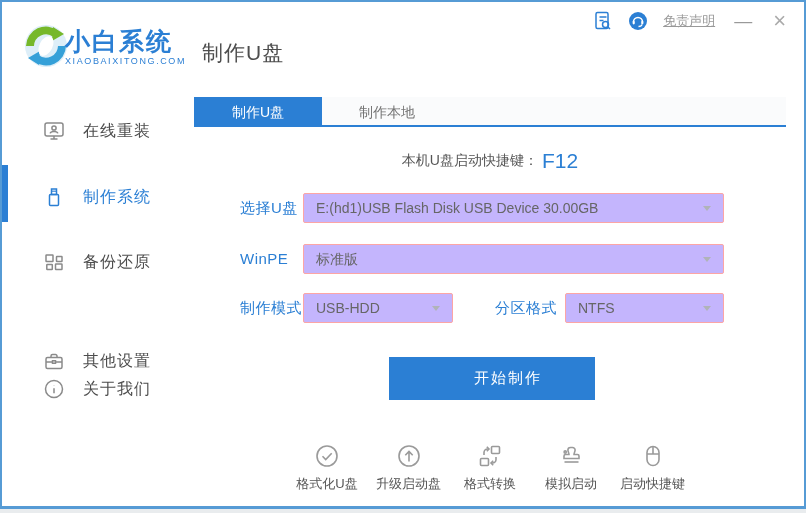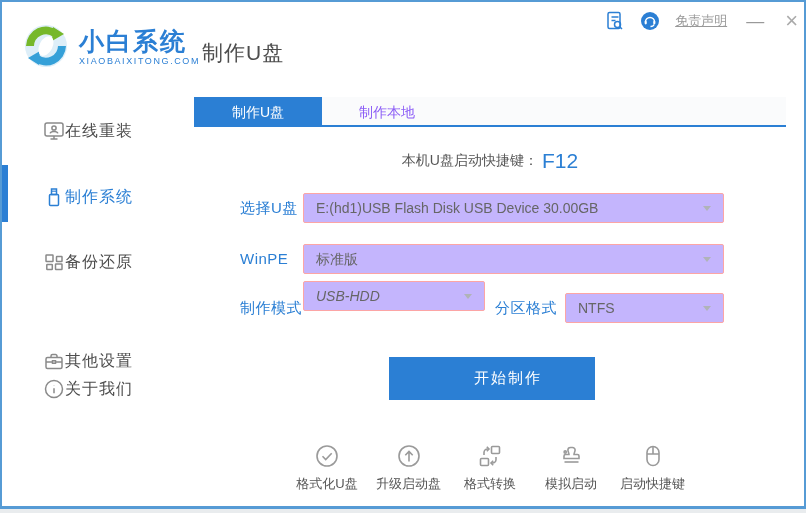--- a/index.html
+++ b/index.html
@@ -11,53 +11,53 @@
     overflow: hidden;
   }
   .window {
     position: absolute; left: 0; top: 0; width: 806px; height: 509px;
     background: #fff;
     border: 2px solid #569bd5;
     border-bottom-width: 3px;
   }
   
   .logo-icon { position: absolute; left: 21px; top: 21px; width: 46px; height: 46px; }
-  .logo-text { position: absolute; left: 77px; top: 26px; color: #2b7fd4; }
+  .logo-text { position: absolute; left: 63px; top: 26px; color: #2b7fd4; }
   .logo-title { font-size: 25px; font-weight: bold; letter-spacing: 2px; line-height: 26px; }
   .logo-sub { font-size: 9px; letter-spacing: 1.6px; margin-top: 2px; font-weight: normal; }
   .page-title { position: absolute; left: 200px; top: 37px; font-size: 21px; color: #4d4d4d; font-weight: 500; letter-spacing: 1px; }
-  .titlebar { position: absolute; top: 6px; right: 4px; display: flex; align-items: center; gap: 15px; height: 26px; }
+  .titlebar { position: absolute; top: 6px; right: 16px; display: flex; align-items: center; gap: 15px; height: 26px; }
   .tb-icon { width: 20px; height: 20px; cursor: pointer; }
   .disclaimer { font-size: 13px; color: #999; text-decoration: underline; cursor: pointer; }
   .win-min { font-size: 18px; color: #999; cursor: pointer; line-height: 18px; padding: 0 4px; }
   .win-close { font-size: 22px; color: #aaa; cursor: pointer; line-height: 18px; padding: 0 2px; font-weight: 300; }
   
-  .side-item { position: absolute; left: 41px; display: flex; align-items: center; height: 24px; cursor: pointer; }
+  .side-item { position: absolute; left: 41px; display: flex; align-items: center; gap: 18px; height: 24px; cursor: pointer; }
   .side-item .lbl { font-size: 16px; color: #4d4d4d; letter-spacing: 1px; }
   .side-item.active .lbl { color: #2b7fd4; }
   .active-bar { position: absolute; left: 0; top: 163px; width: 6px; height: 57px; background: #2b7fd4; }
   .s1 { top: 117px; } .s2 { top: 183px; } .s3 { top: 248px; } .s4 { top: 311px; margin-top: 36px; } .s5 { top: 375px; }
   .icon22 { width: 22px; height: 22px; }
   
   .tabstrip { position: absolute; left: 192px; top: 95px; width: 592px; height: 30px; background: #fafbfc; border-bottom: 2px solid #2b7fd4; }
   .tab { position: absolute; top: 0; height: 30px; line-height: 30px; text-align: center; font-size: 14px; cursor: pointer; }
   .tab.active { left: 0; width: 128px; background: #2b7fd4; color: #fff; }
-  .tab.inactive { left: 128px; width: 130px; color: #8b5cf6; }
+  .tab.inactive { left: 128px; width: 130px; color: #737373; }
   
   .hotkey { position: absolute; left: 192px; top: 147px; width: 592px; text-align: center; }
   .hotkey .lab { font-size: 14px; color: #555; vertical-align: 3px; }
   .hotkey .val { font-size: 21px; color: #2b7fd4; margin-left: 4px; }
   
   .flabel { position: absolute; font-size: 15px; color: #2b7fd4; line-height: 18px; letter-spacing: 0.5px; }
   .dropdown { position: absolute; height: 30px; background: #c4b5fd; border: 1px solid #fca5a5; border-radius: 2px; cursor: pointer; }
   .dropdown .val { position: absolute; left: 12px; top: 0; line-height: 28px; font-size: 14px; color: #666; white-space: nowrap; }
   .caret { position: absolute; right: 12px; top: 12px; width: 0; height: 0; border-left: 4px solid transparent; border-right: 4px solid transparent; border-top: 5px solid #b0b3b8; }
   .l-usb { left: 238px; top: 197px; } .dd-usb { left: 301px; top: 191px; width: 421px; }
   .l-pe  { left: 238px; top: 248px; } .dd-pe  { left: 301px; top: 242px; width: 421px; }
-  .l-mode{ left: 238px; top: 297px; } .dd-mode{ left: 301px; top: 279px; width: 182px; font-style: italic; }
+  .l-mode{ left: 238px; top: 297px; } .dd-mode{ left: 301px; top: 291px; width: 150px; }
   .l-part{ left: 493px; top: 297px; } .dd-part{ left: 563px; top: 291px; width: 159px; }
   
   .start-btn { position: absolute; left: 387px; top: 355px; width: 206px; height: 43px; background: #2b7fd4; color: #fff; font-size: 15px; letter-spacing: 2px; border: none; cursor: pointer; font-family: inherit; padding-left: 32px; }
   
   .footer { position: absolute; left: 192px; top: 441px; width: 592px; display: flex; justify-content: center; align-items: flex-start; gap: 17px; }
   .tool { display: flex; flex-direction: column; align-items: center; gap: 6px; cursor: pointer; min-width: 64px; }
   .tool .lbl { font-size: 13px; color: #555; white-space: nowrap; }
   .icon26 { width: 26px; height: 26px; }
   svg { display: block; }
 </style>

